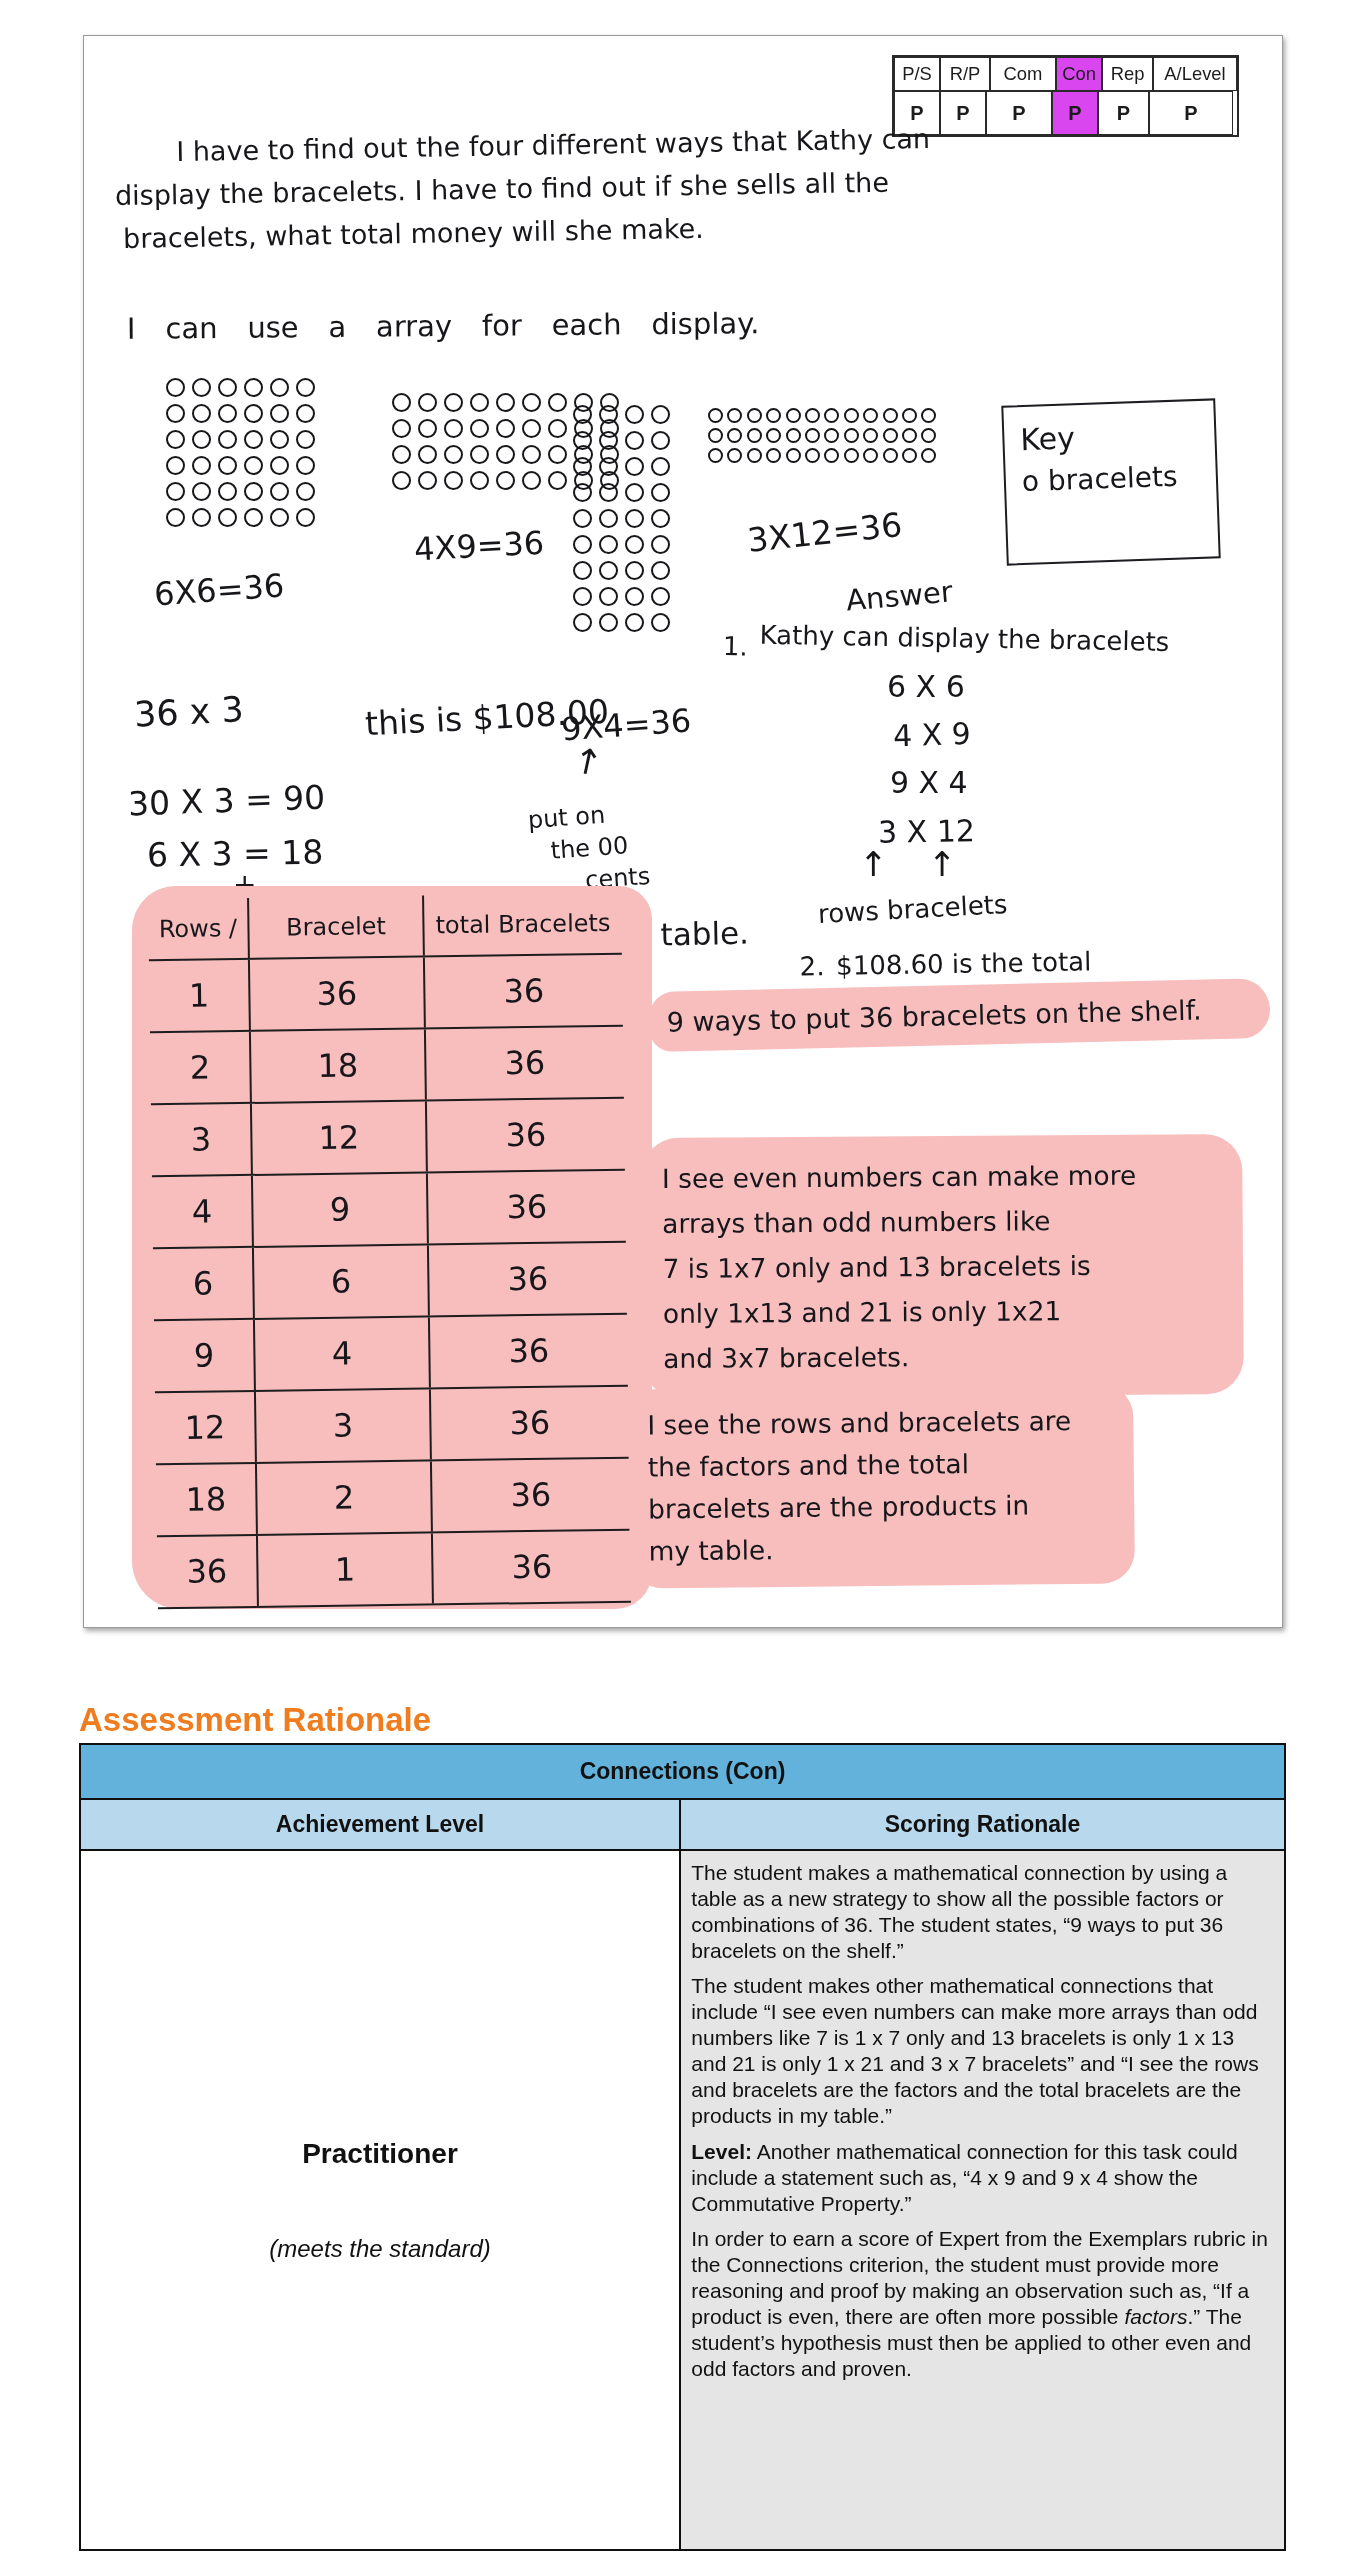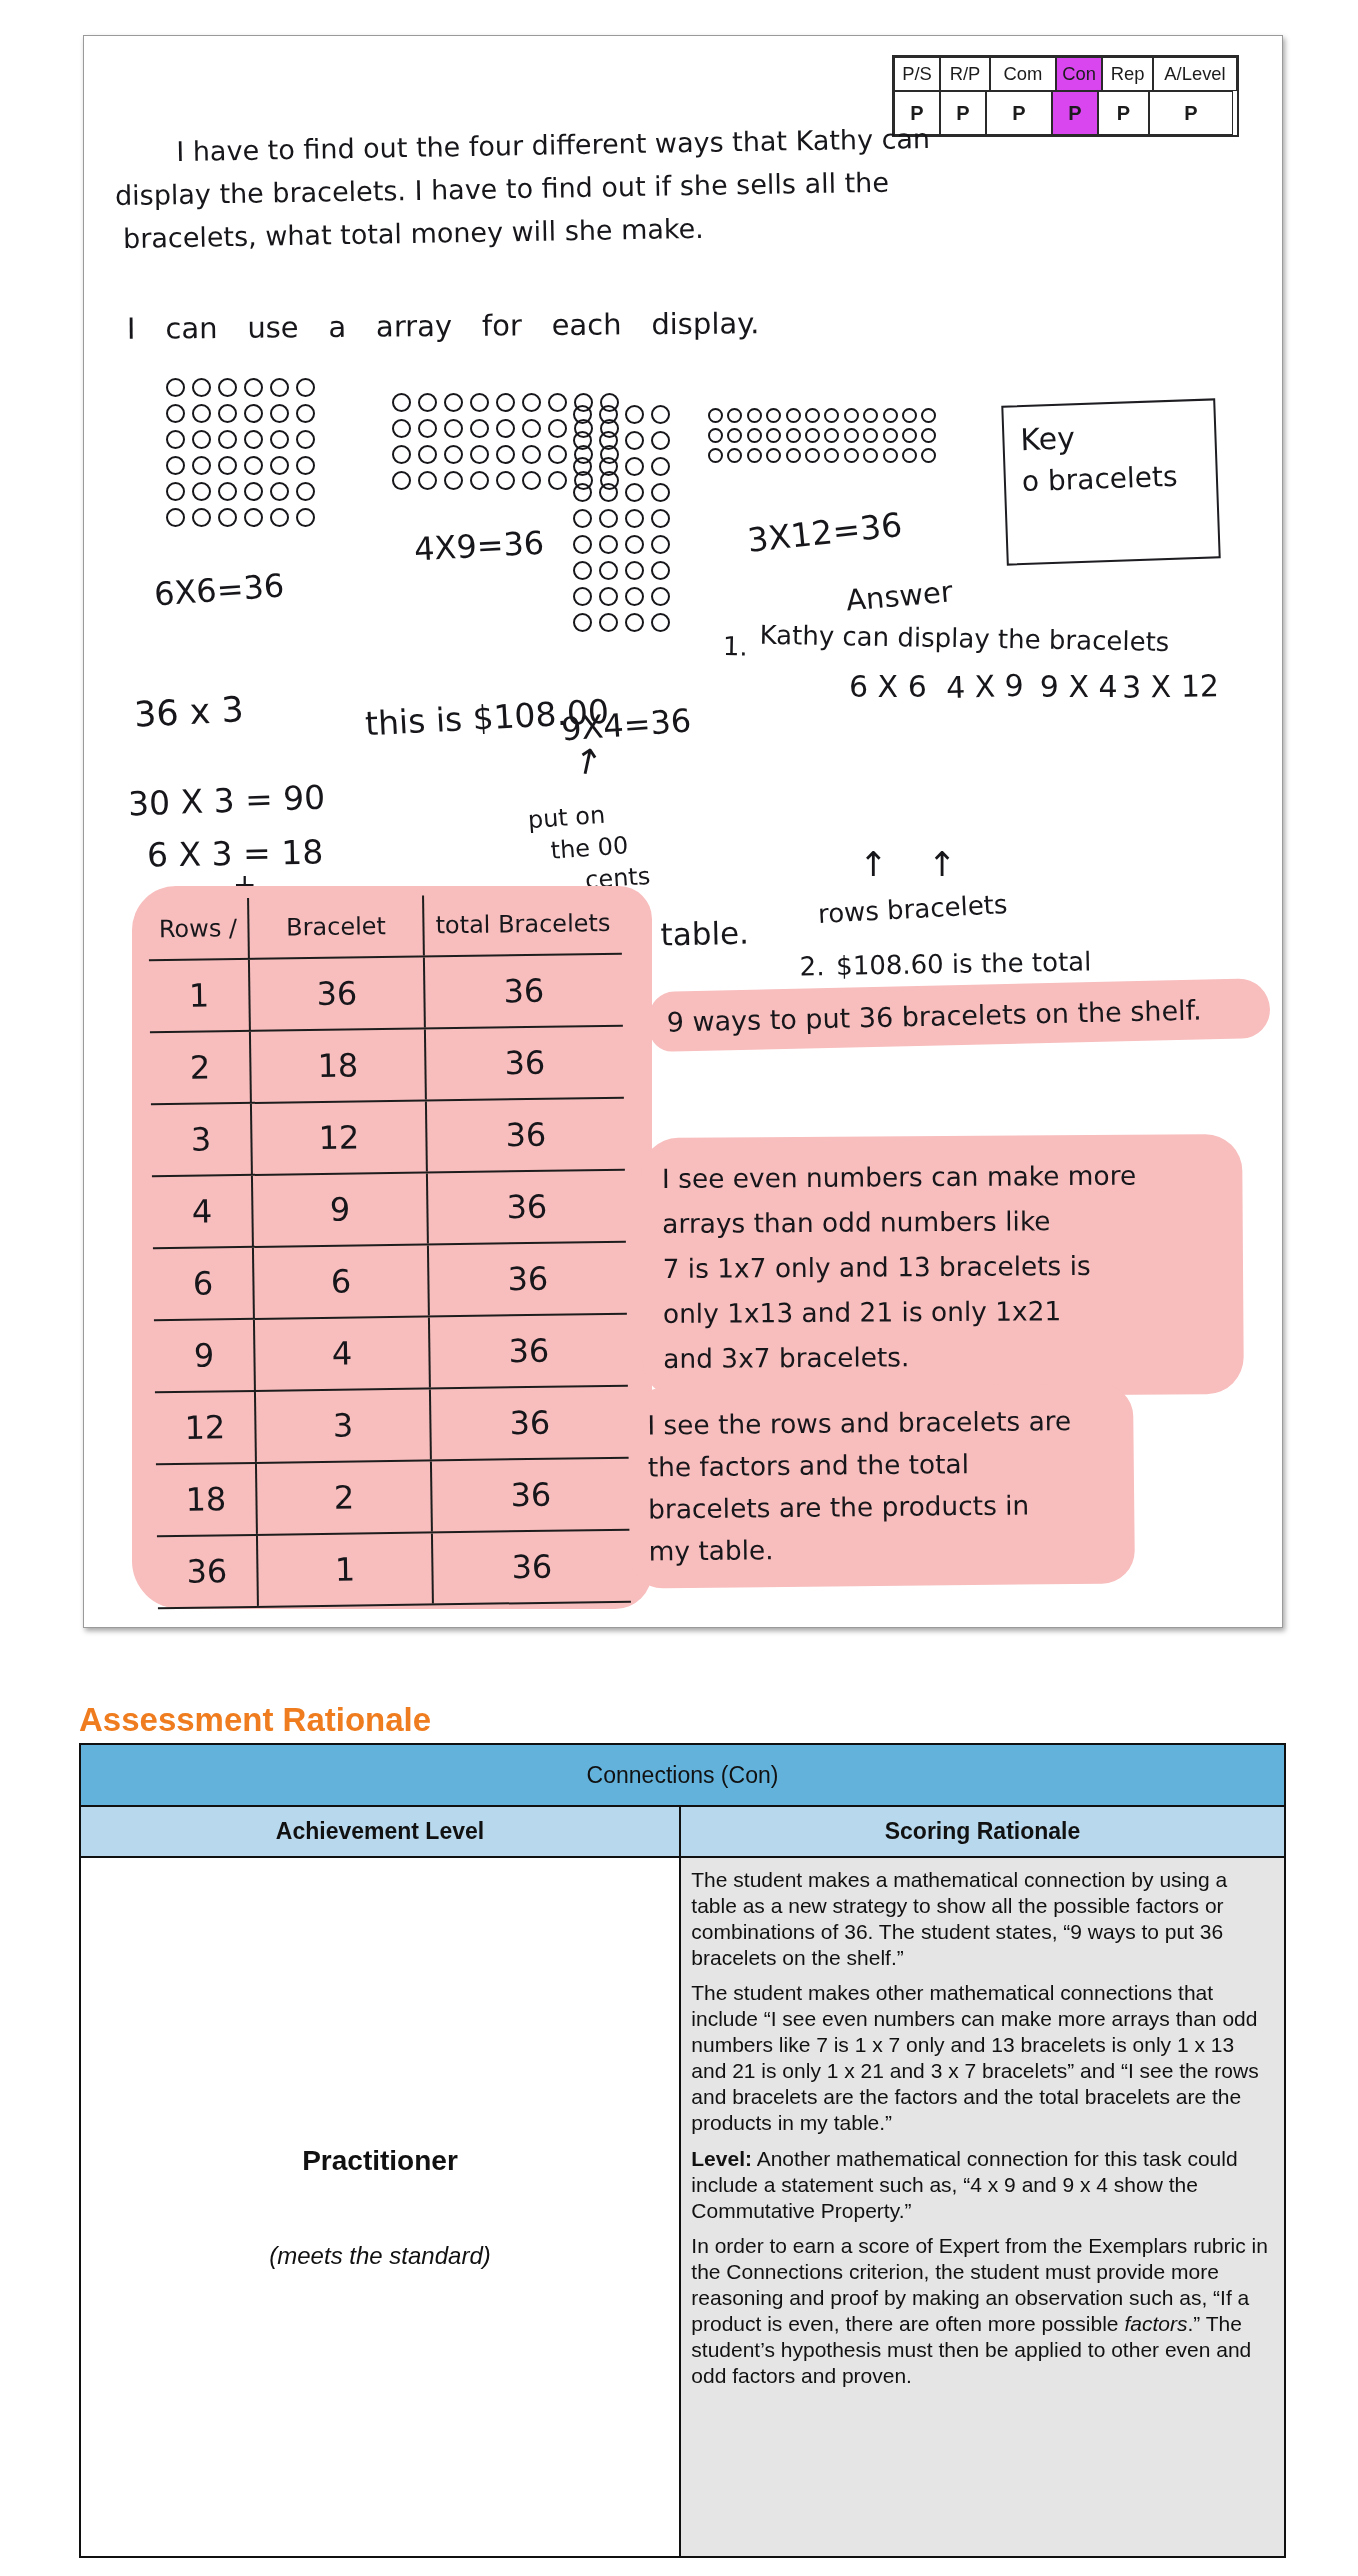--- a/index.html
+++ b/index.html
@@ -41,22 +41,22 @@
   .ht-cell.c0,.ht-cell.c1{border-right:2.2px solid #1d1d1d;}
   .ht-row:last-child{border-bottom:2.2px solid #1d1d1d;}
 
   
   .hl-text{font-family:"DejaVu Sans",sans-serif;color:#17171b;}
 
   
   .ar-heading{position:absolute;left:79px;top:1701px;font-size:33px;font-weight:bold;color:#ef7d20;
               font-family:"Liberation Sans",sans-serif;}
   .rtable{position:absolute;left:79px;top:1743px;width:1203px;border:2.2px solid #101010;background:#fff;}
-  .rt-title{height:60px;background:#62b2dc;display:flex;align-items:center;justify-content:center;
-            font-size:23px;font-weight:normal;color:#111;}
+  .rt-title{height:53px;background:#62b2dc;display:flex;align-items:center;justify-content:center;
+            font-size:23px;font-weight:bold;color:#111;}
   .rt-heads{display:grid;grid-template-columns:598px 1fr;border-top:2.2px solid #101010;}
   .rt-heads>div{height:49px;background:#b8d9ed;display:flex;align-items:center;justify-content:center;
             font-size:23px;font-weight:bold;color:#111;}
   .rt-heads>div:last-child{border-left:2.2px solid #101010;}
   .rt-body{display:grid;grid-template-columns:598px 1fr;border-top:2.2px solid #101010;}
   .rt-level{background:#ffffff;display:flex;flex-direction:column;align-items:center;justify-content:center;gap:65px;}
   .rt-level .lvl{font-size:28px;font-weight:bold;color:#111;}
   .rt-level .lvl-note{font-size:24px;font-style:italic;color:#111;}
   .rt-rationale{background:#e5e5e5;border-left:2.2px solid #101010;padding:8.8px 13.2px 10.3px 10.3px;
                 font-size:21px;line-height:26px;color:#111;min-height:698px;box-sizing:border-box;}
@@ -322,21 +322,21 @@
       <div style="margin-left:53px;">cents</div>
     </div>
 
     <div class="hw" style="left:57px;top:885px;font-size:31px;word-spacing:11.7px;transform:rotate(-1.2deg);">I can find all the ways on a table.</div>
 
     <div class="hw" style="left:762px;top:543px;font-size:29px;transform:rotate(-5deg);">Answer</div>
     <div class="hw" style="left:639px;top:587px;font-size:26px;transform:rotate(1deg);display:flex;">
       <span style="margin-top:11.7px;margin-right:11.7px;">1.</span>
       <span>Kathy can display the bracelets</span>
     </div>
-    <div class="hw" style="left:765px;top:633px;font-size:30px;display:flex;flex-direction:row;gap:13.2px;">
+    <div class="hw" style="left:803px;top:633px;font-size:30px;display:flex;flex-direction:column;gap:13.2px;">
       <div>6 X 6</div>
       <div style="margin-left:5.9px;transform:rotate(-2deg);">4 X 9</div>
       <div style="margin-left:2.9px;">9 X 4</div>
       <div style="margin-left:-8.8px;transform:rotate(-1deg);">3 X 12</div>
     </div>
     <div class="hw" style="left:775px;top:808px;font-size:34px;letter-spacing:14.7px;">↑  ↑</div>
     <div class="hw" style="left:734px;top:858px;font-size:26px;transform:rotate(-3deg);">rows bracelets</div>
     <div class="hw" style="left:716px;top:909px;font-size:26px;line-height:38px;display:flex;transform:rotate(-1deg);">
       <span style="margin-right:11.7px;">2.</span>
       <span>

